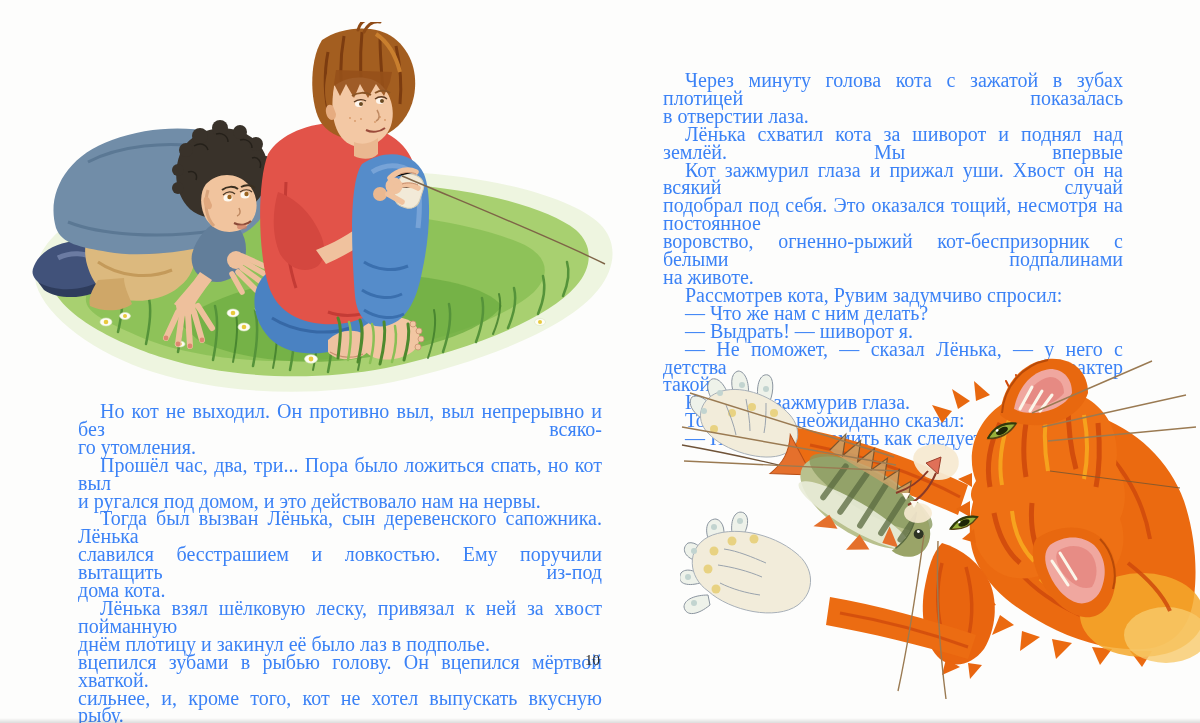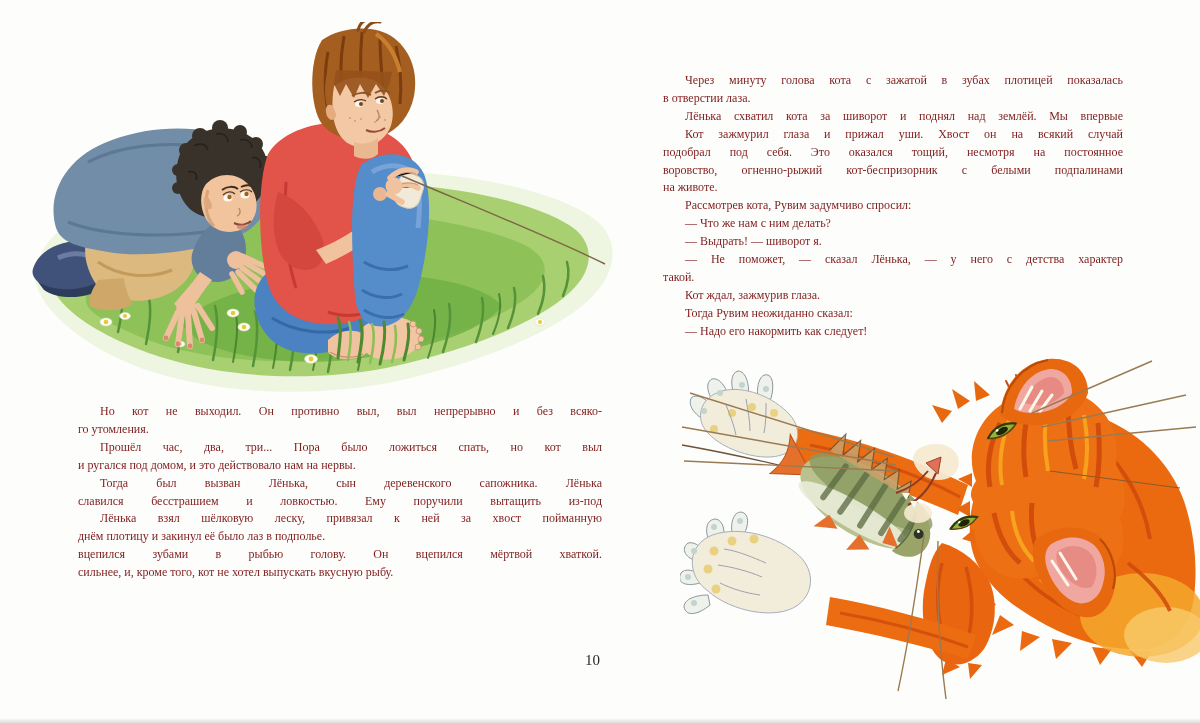--- a/index.html
+++ b/index.html
@@ -1,20 +1,20 @@
 <!DOCTYPE html>
 <html><head>
 <meta charset="utf-8">
 <style>
   html,body{margin:0;padding:0;}
   body{width:1200px;height:723px;background:#fdfdfc;overflow:hidden;position:relative;
        font-family:"Liberation Serif","DejaVu Serif",serif;}
   .spread{position:absolute;left:0;top:0;width:1200px;height:723px;}
   .illus{position:absolute;}
-  .page-text{position:absolute;color:#7f1d1d;font-size:12px;line-height:17.9px;}
+  .page-text{position:absolute;color:#3b82f6;font-size:20px;line-height:17.9px;}
   .tl{text-align:justify;text-align-last:justify;}
   .tl.pe{text-align-last:left;}
   .tl.fi{text-indent:22px;}
   .page-number{position:absolute;left:0;top:652px;width:600px;text-align:right;
                font-size:15px;color:#2a2825;}
   .bottom-edge{position:absolute;left:0;right:0;bottom:0;height:5px;
                background:linear-gradient(to bottom,rgba(0,0,0,0),rgba(0,0,0,0.13));}
 </style>
 </head>
 <body>
@@ -290,20 +290,21 @@
     </g>
   </svg>
 
   <div class="page-text" style="left:78px;top:403px;width:524px">
       <div class="tl fi">Но кот не выходил. Он противно выл, выл непрерывно и без всяко-</div>
       <div class="tl pe">го утомления.</div>
       <div class="tl fi">Прошёл час, два, три... Пора было ложиться спать, но кот выл</div>
       <div class="tl pe">и ругался под домом, и это действовало нам на нервы.</div>
       <div class="tl fi">Тогда был вызван Лёнька, сын деревенского сапожника. Лёнька</div>
       <div class="tl">славился бесстрашием и ловкостью. Ему поручили вытащить из-под</div>
+      <div class="tl pe">дома кота.</div>
       <div class="tl fi">Лёнька взял шёлковую леску, привязал к ней за хвост пойманную</div>
       <div class="tl pe">днём плотицу и закинул её было лаз в подполье.</div>
       <div class="tl">вцепился зубами в рыбью голову. Он вцепился мёртвой хваткой.</div>
       <div class="tl pe">сильнее, и, кроме того, кот не хотел выпускать вкусную рыбу.</div>
     </div>
   <div class="page-number">10</div>
 
   <div class="page-text" style="left:663px;top:72px;width:460px">
       <div class="tl fi">Через минуту голова кота с зажатой в зубах плотицей показалась</div>
       <div class="tl pe">в отверстии лаза.</div>

